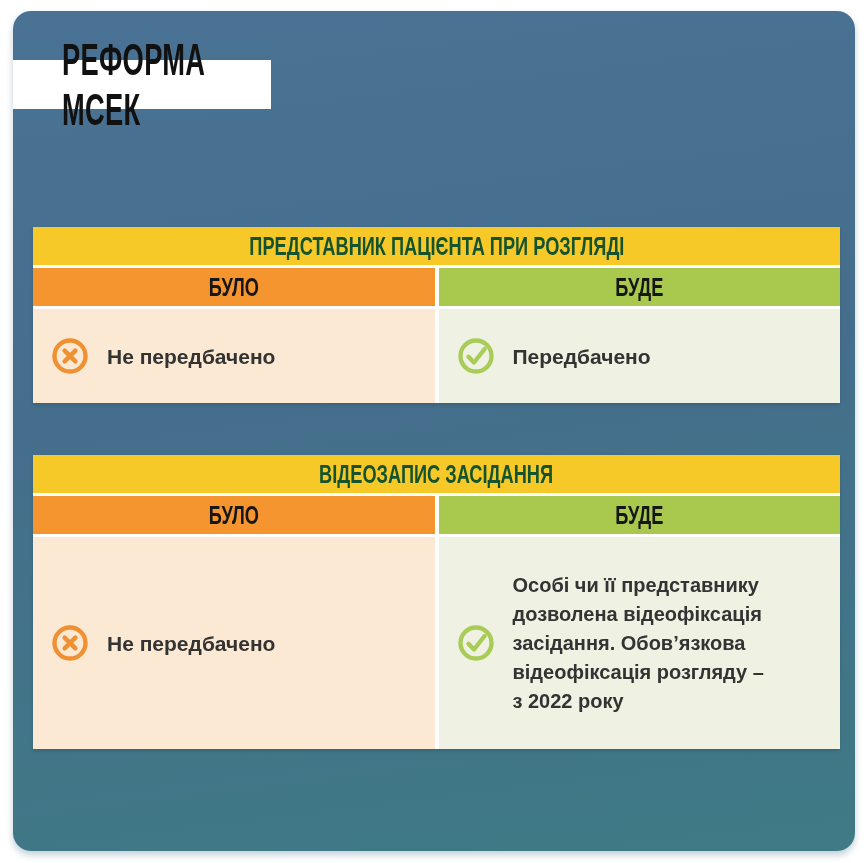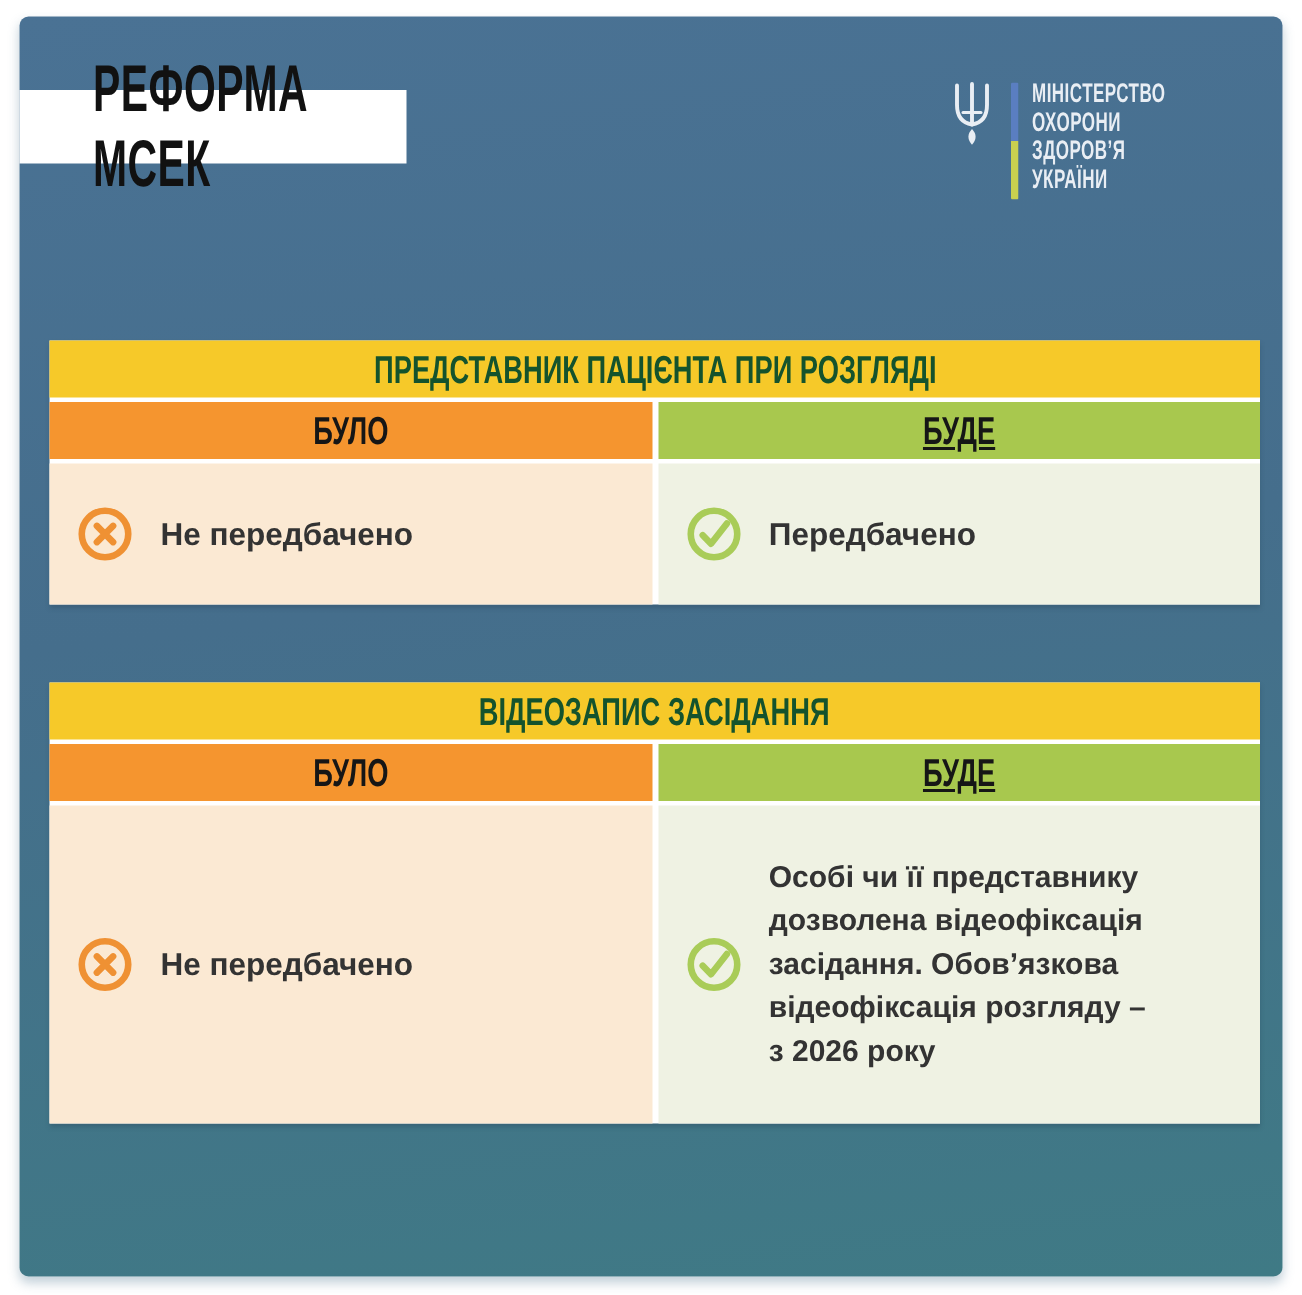--- a/index.html
+++ b/index.html
@@ -9,21 +9,21 @@
     width: 868px; height: 863px;
     background: #ffffff;
     font-family: "Liberation Sans", sans-serif;
     position: relative;
     overflow: hidden;
   }
   .card {
     position: absolute;
     left: 13px; top: 11px;
     width: 842px; height: 840px;
-    border-radius: 6px;
+    border-radius: 18px;
     background: linear-gradient(173deg,
       var(--background-top, #4A7294) 0%,
       #456E8C 45%,
       var(--background-bottom, #3F7A85) 100%);
     box-shadow: 0 4px 7px rgba(120,150,170,.45);
   }
   .cond {
     display: inline-block;
     transform: scaleX(.70);
     transform-origin: center;
@@ -86,21 +86,21 @@
   }
   .t-cols, .t-body {
     display: grid; grid-template-columns: 1fr 1fr; gap: 4px;
   }
   .t-col {
     height: 38px;
     display: flex; align-items: center; justify-content: center;
     font-size: 26px; font-weight: 700; color: #161616; text-align: right;
   }
   .col-was  { background: var(--was-orange, #F5952F); }
-  .col-will { background: var(--will-green, #A8C84E); text-decoration: underline; }
+  .col-will { background: var(--will-green, #A8C84E); }
   #table1 .t-body { height: 94px; }
   #table2 .t-body { height: 212px; }
   .cell {
     display: flex; align-items: center;
     gap: 17px;
     padding-left: 17px; padding-right: 12px;
   }
   .cell-was  { background: var(--was-cell-bg, #FBE9D3); }
   .cell-will { background: var(--will-cell-bg, #EFF2E3); }
   .cell-text {
@@ -116,38 +116,20 @@
 </style>
 </head>
 <body>
 
 <div class="card">
 
   <div class="title-box">
     <span class="t">РЕФОРМА МСЕК</span>
   </div>
 
-  <div class="ministry">
-    <svg class="trident" viewBox="0 0 34 48" fill="none" xmlns="http://www.w3.org/2000/svg">
-      <path d="M7 4 v13 c0 8 4 12 10 13 c6 -1 10 -5 10 -13 V4" stroke="#E9EEF4" stroke-width="2.6" fill="none" stroke-linecap="round"></path>
-      <path d="M17 3 v27" stroke="#E9EEF4" stroke-width="2.6" stroke-linecap="round"></path>
-      <path d="M11 22 h12" stroke="#E9EEF4" stroke-width="2" stroke-linecap="round"></path>
-      <path d="M17 33 c-3.2 3.4 -3.2 7 0 10.5 c3.2 -3.5 3.2 -7.1 0 -10.5 Z" fill="#E9EEF4"></path>
-    </svg>
-    <div class="flagbar">
-      <div class="b"></div>
-      <div class="y"></div>
-    </div>
-    <div class="ministry-text">
-      <div>МІНІСТЕРСТВО</div>
-      <div>ОХОРОНИ</div>
-      <div>ЗДОРОВ’Я</div>
-      <div>УКРАЇНИ</div>
-    </div>
-  </div>
 
   <div class="cmp-table" id="table1">
     <div class="t-header">
       <span class="cond">ПРЕДСТАВНИК ПАЦІЄНТА ПРИ РОЗГЛЯДІ</span>
     </div>
     <div class="t-cols">
       <div class="t-col col-was">
         <span class="cond">БУЛО</span>
       </div>
       <div class="t-col col-will">
@@ -194,18 +176,18 @@
       </div>
       <div class="cell cell-will">
         <svg class="mark mark-check" viewBox="0 0 40 40" xmlns="http://www.w3.org/2000/svg">
           <circle cx="20" cy="20" r="15.5" fill="none" stroke="currentColor" stroke-width="4.4"></circle>
           <path d="M12.5 20.8 L18 26.5 L28.6 13" stroke="currentColor" stroke-width="4.4" stroke-linecap="round" stroke-linejoin="round" fill="none"></path>
         </svg>
         <span class="cell-text">Особі чи її представнику
 дозволена відеофіксація
 засідання. Обов’язкова
 відеофіксація розгляду –
-з 2026 року</span>
+з 2022 року</span>
       </div>
     </div>
   </div>
 
 </div>
 
 </body></html>

